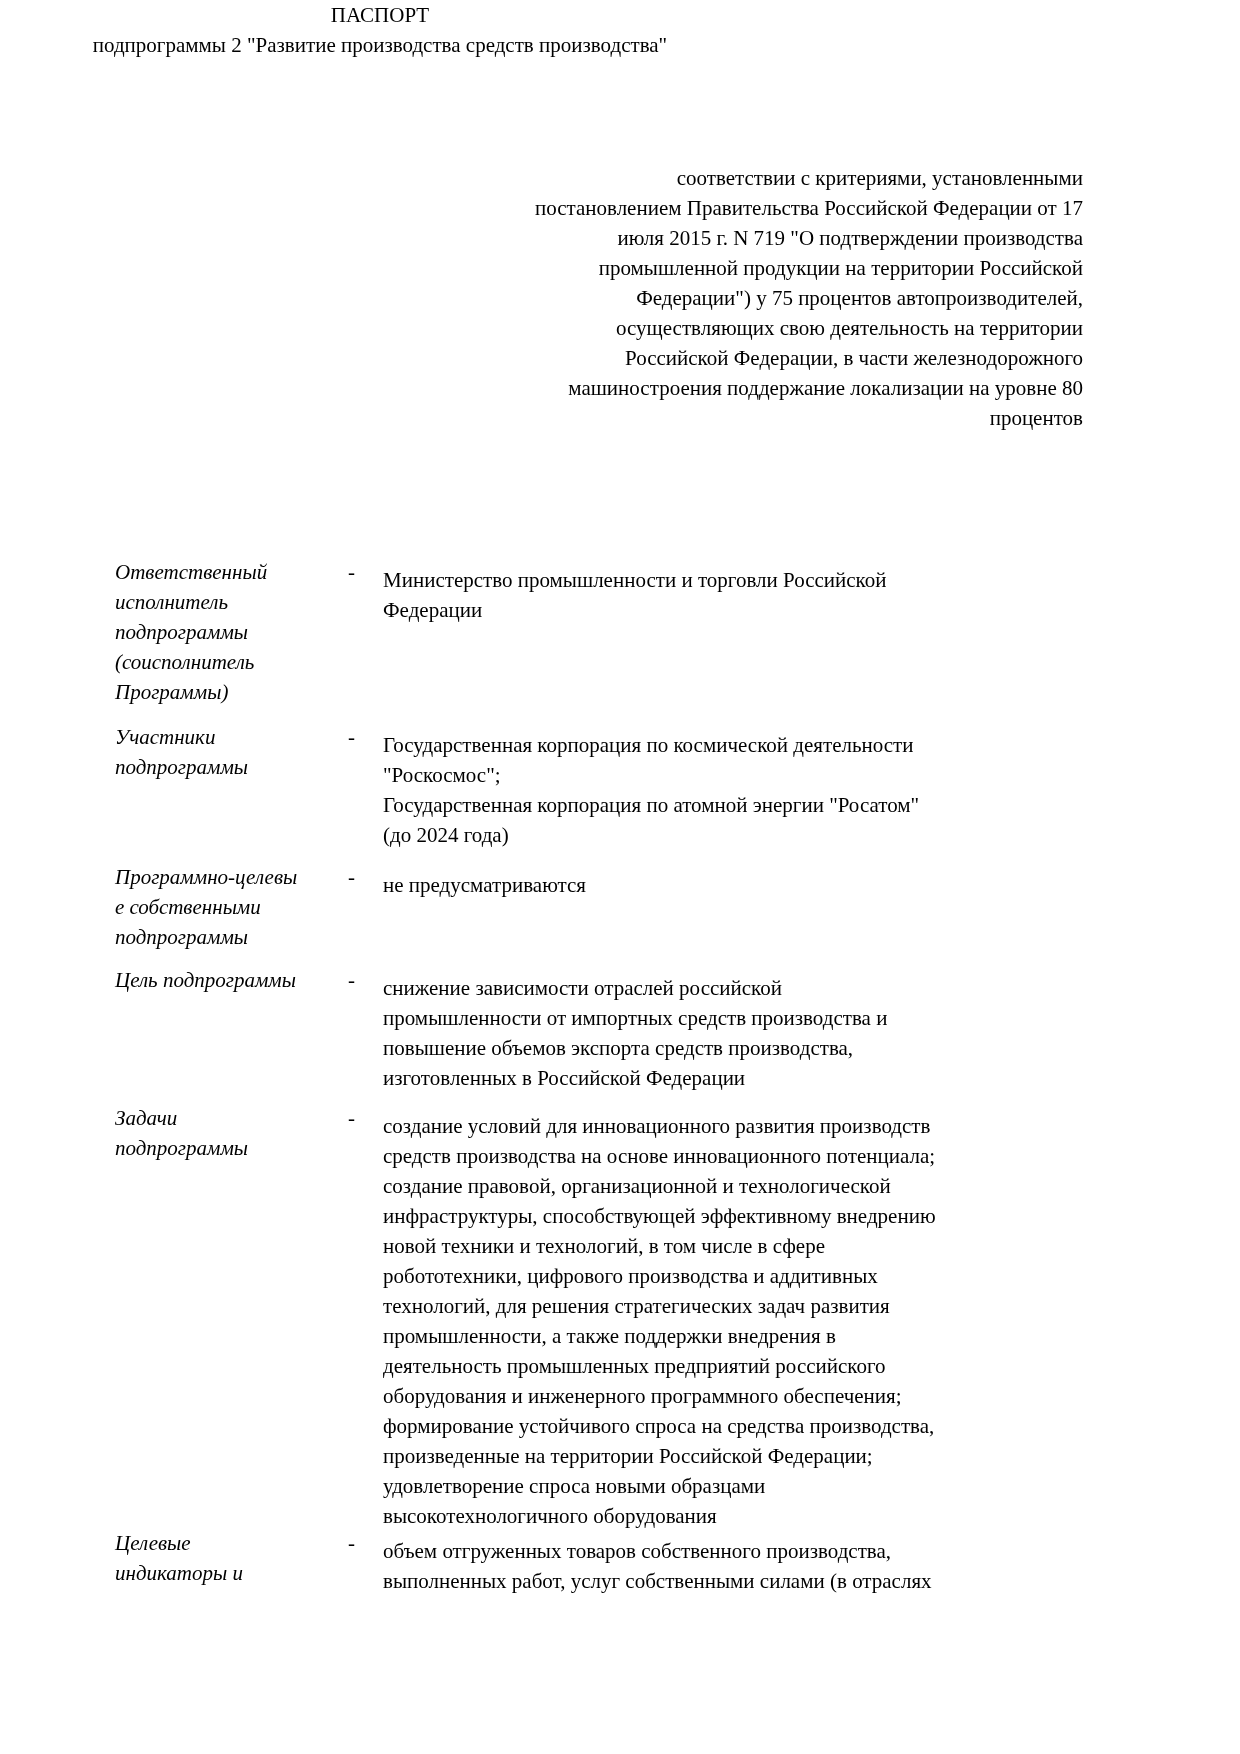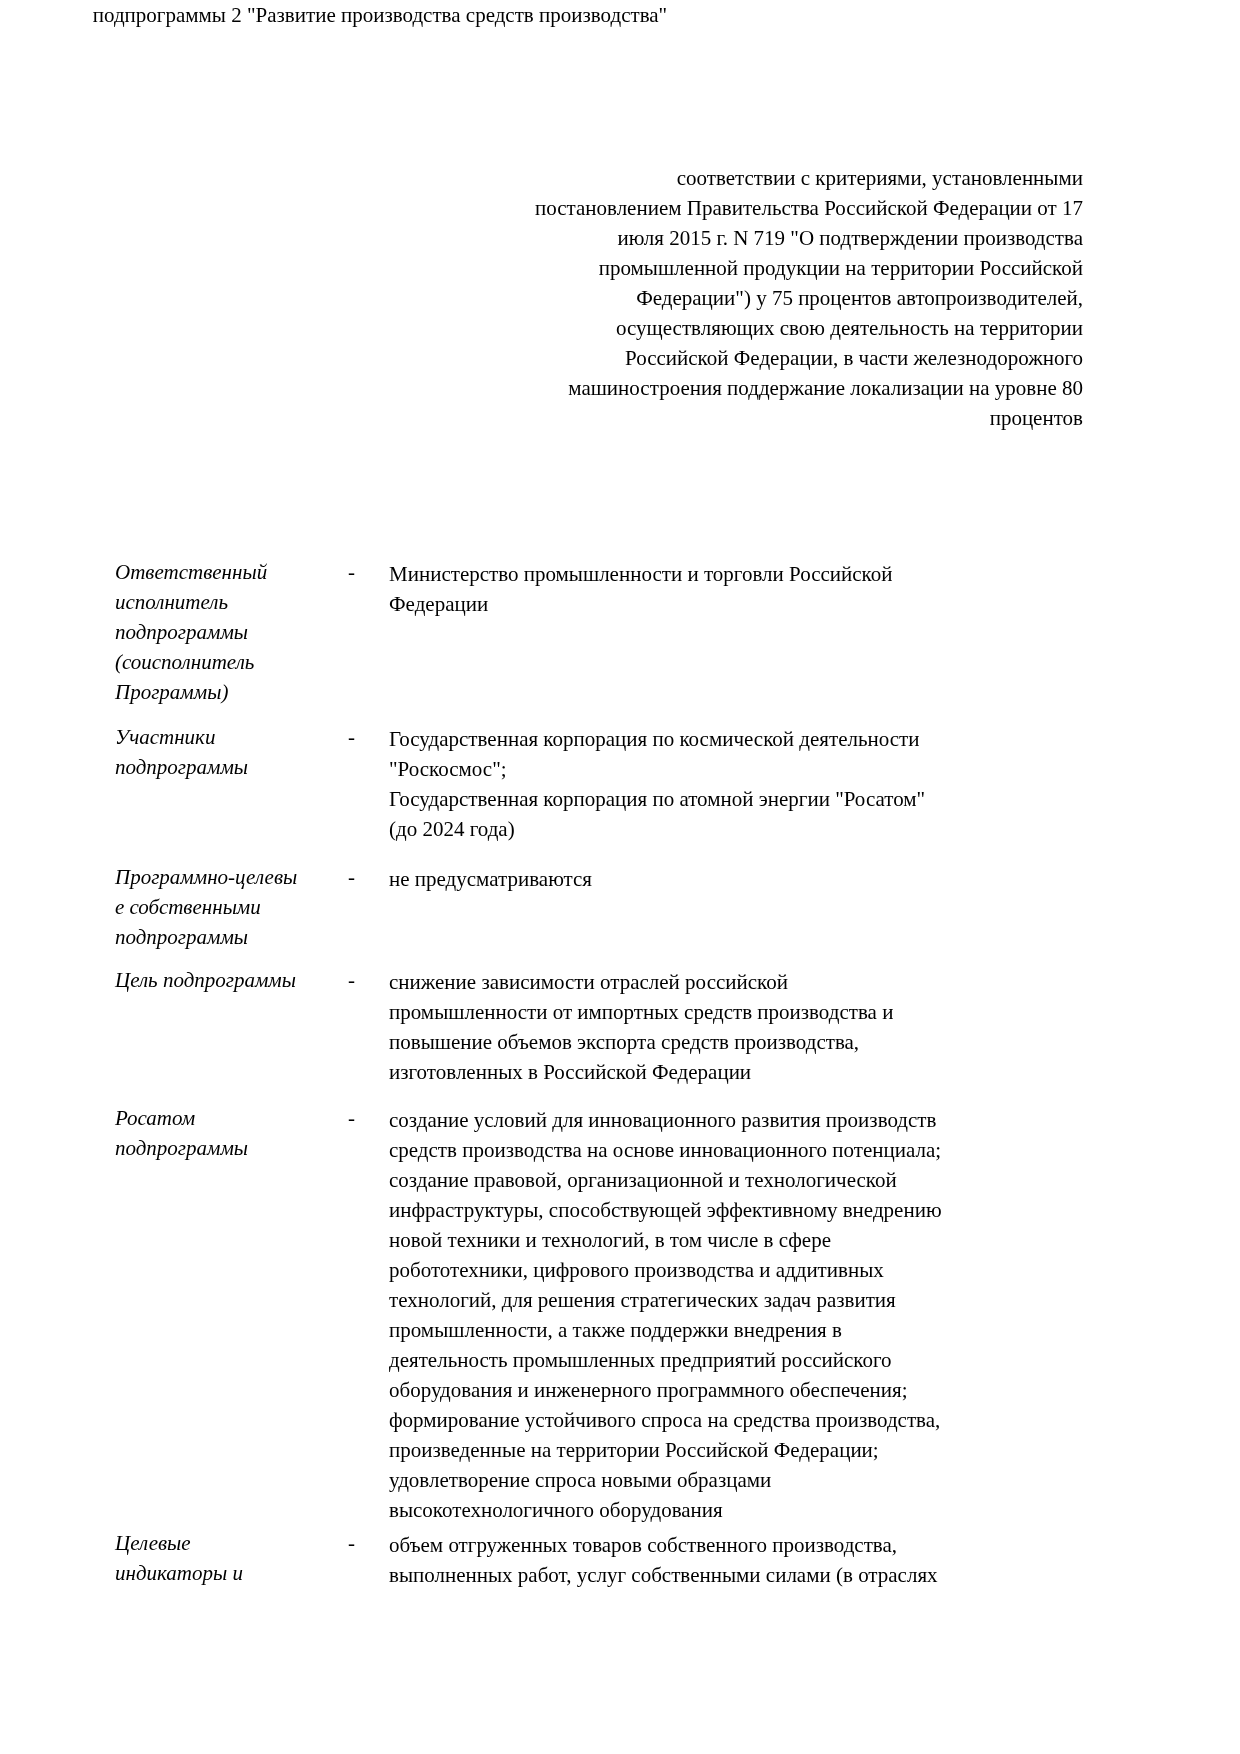--- a/index.html
+++ b/index.html
@@ -56,41 +56,41 @@
     font-style: italic;
   }
   .row .dash {
     position: absolute;
     left: 348px;
     top: 0;
   }
   .row .value {
     position: absolute;
     left: 383px;
-    top: 2px;
+    top: 8px;
     width: 700px;
     white-space: pre-line;
-    margin-left: 6px;
   }
 </style>
 </head>
 <body>
 
 <div class="page">
 
   <div class="block intro">соответствии с критериями, установленными
 постановлением Правительства Российской Федерации от 17
 июля 2015 г. N 719 "О подтверждении производства
 промышленной продукции на территории Российской
 Федерации") у 75 процентов автопроизводителей,
 осуществляющих свою деятельность на территории
 Российской Федерации, в части железнодорожного
 машиностроения поддержание локализации на уровне 80
 процентов</div>
 
+  <div class="title">ПАСПОРТ</div>
 
   <div class="subtitle">подпрограммы 2 "Развитие производства средств производства"</div>
 
   <div class="passport-table">
 
     <div class="row" style="top:557px">
       <span class="label">Ответственный
 исполнитель
 подпрограммы
 (соисполнитель
@@ -121,21 +121,21 @@
     <div class="row" style="top:965px">
       <span class="label">Цель подпрограммы</span>
       <span class="dash">-</span>
       <span class="value">снижение зависимости отраслей российской
 промышленности от импортных средств производства и
 повышение объемов экспорта средств производства,
 изготовленных в Российской Федерации</span>
     </div>
 
     <div class="row" style="top:1103px">
-      <span class="label">Росатом
+      <span class="label">Задачи
 подпрограммы</span>
       <span class="dash">-</span>
       <span class="value">создание условий для инновационного развития производств
 средств производства на основе инновационного потенциала;
 создание правовой, организационной и технологической
 инфраструктуры, способствующей эффективному внедрению
 новой техники и технологий, в том числе в сфере
 робототехники, цифрового производства и аддитивных
 технологий, для решения стратегических задач развития
 промышленности, а также поддержки внедрения в

